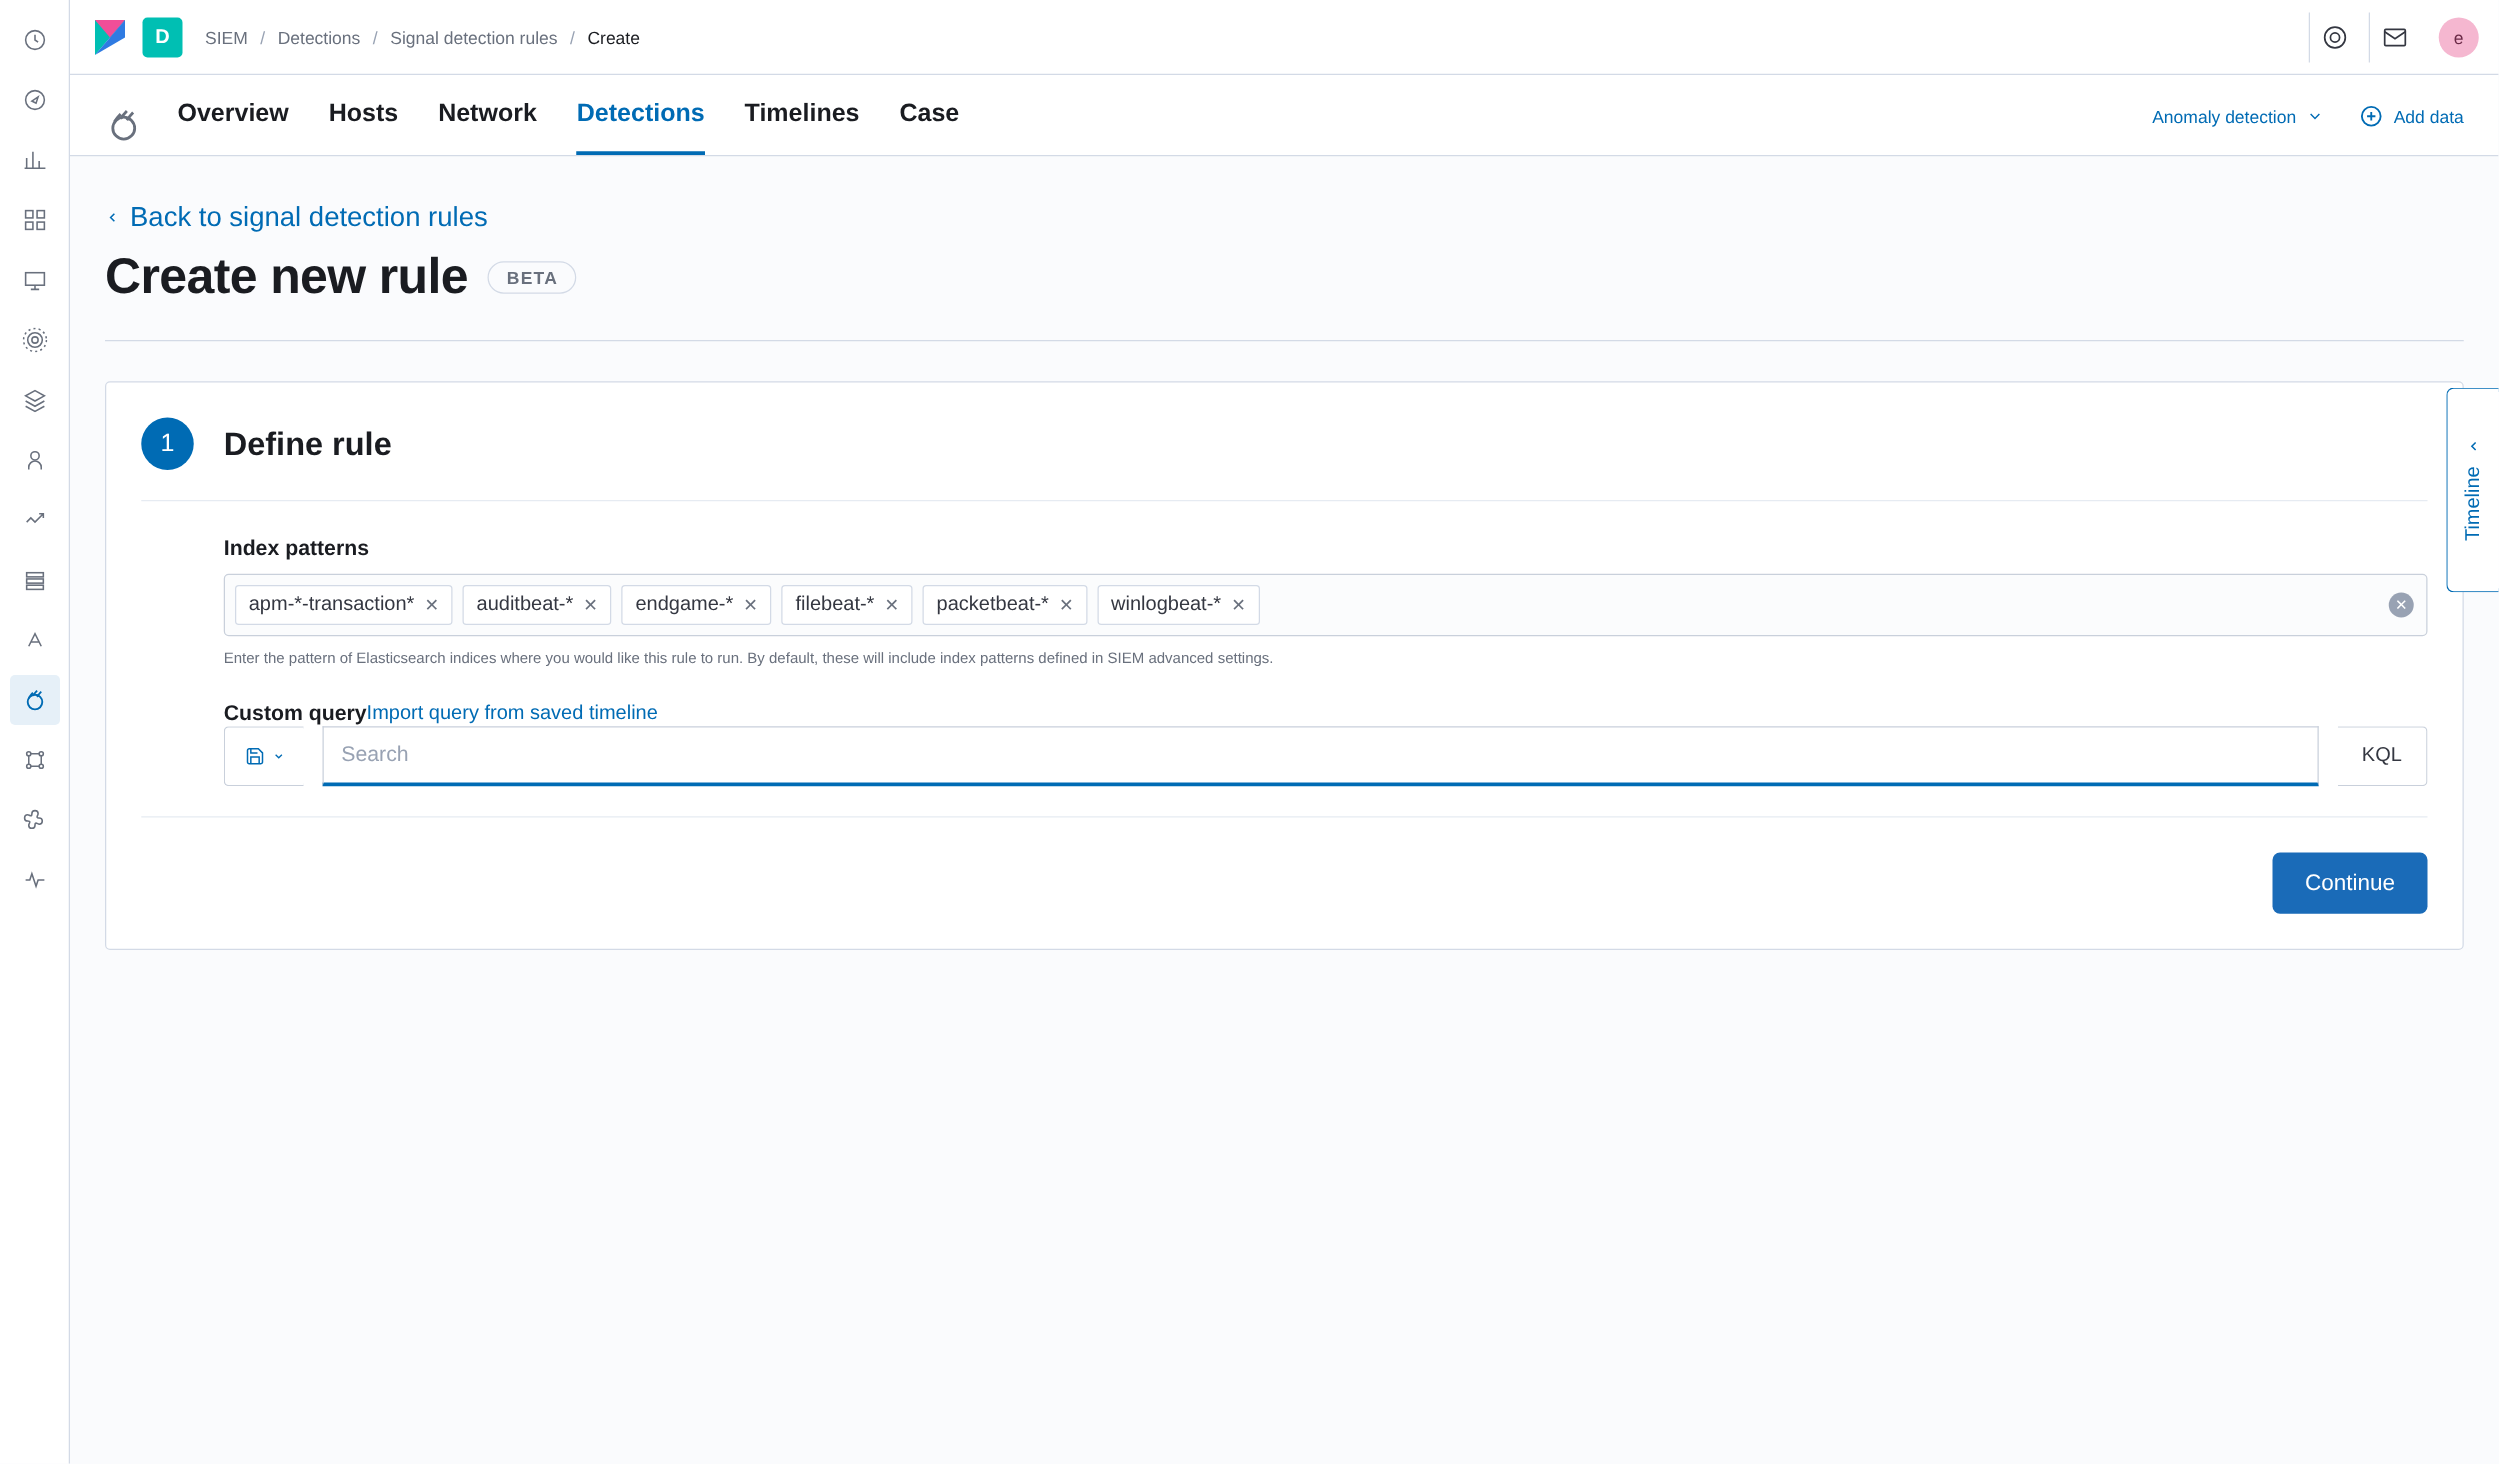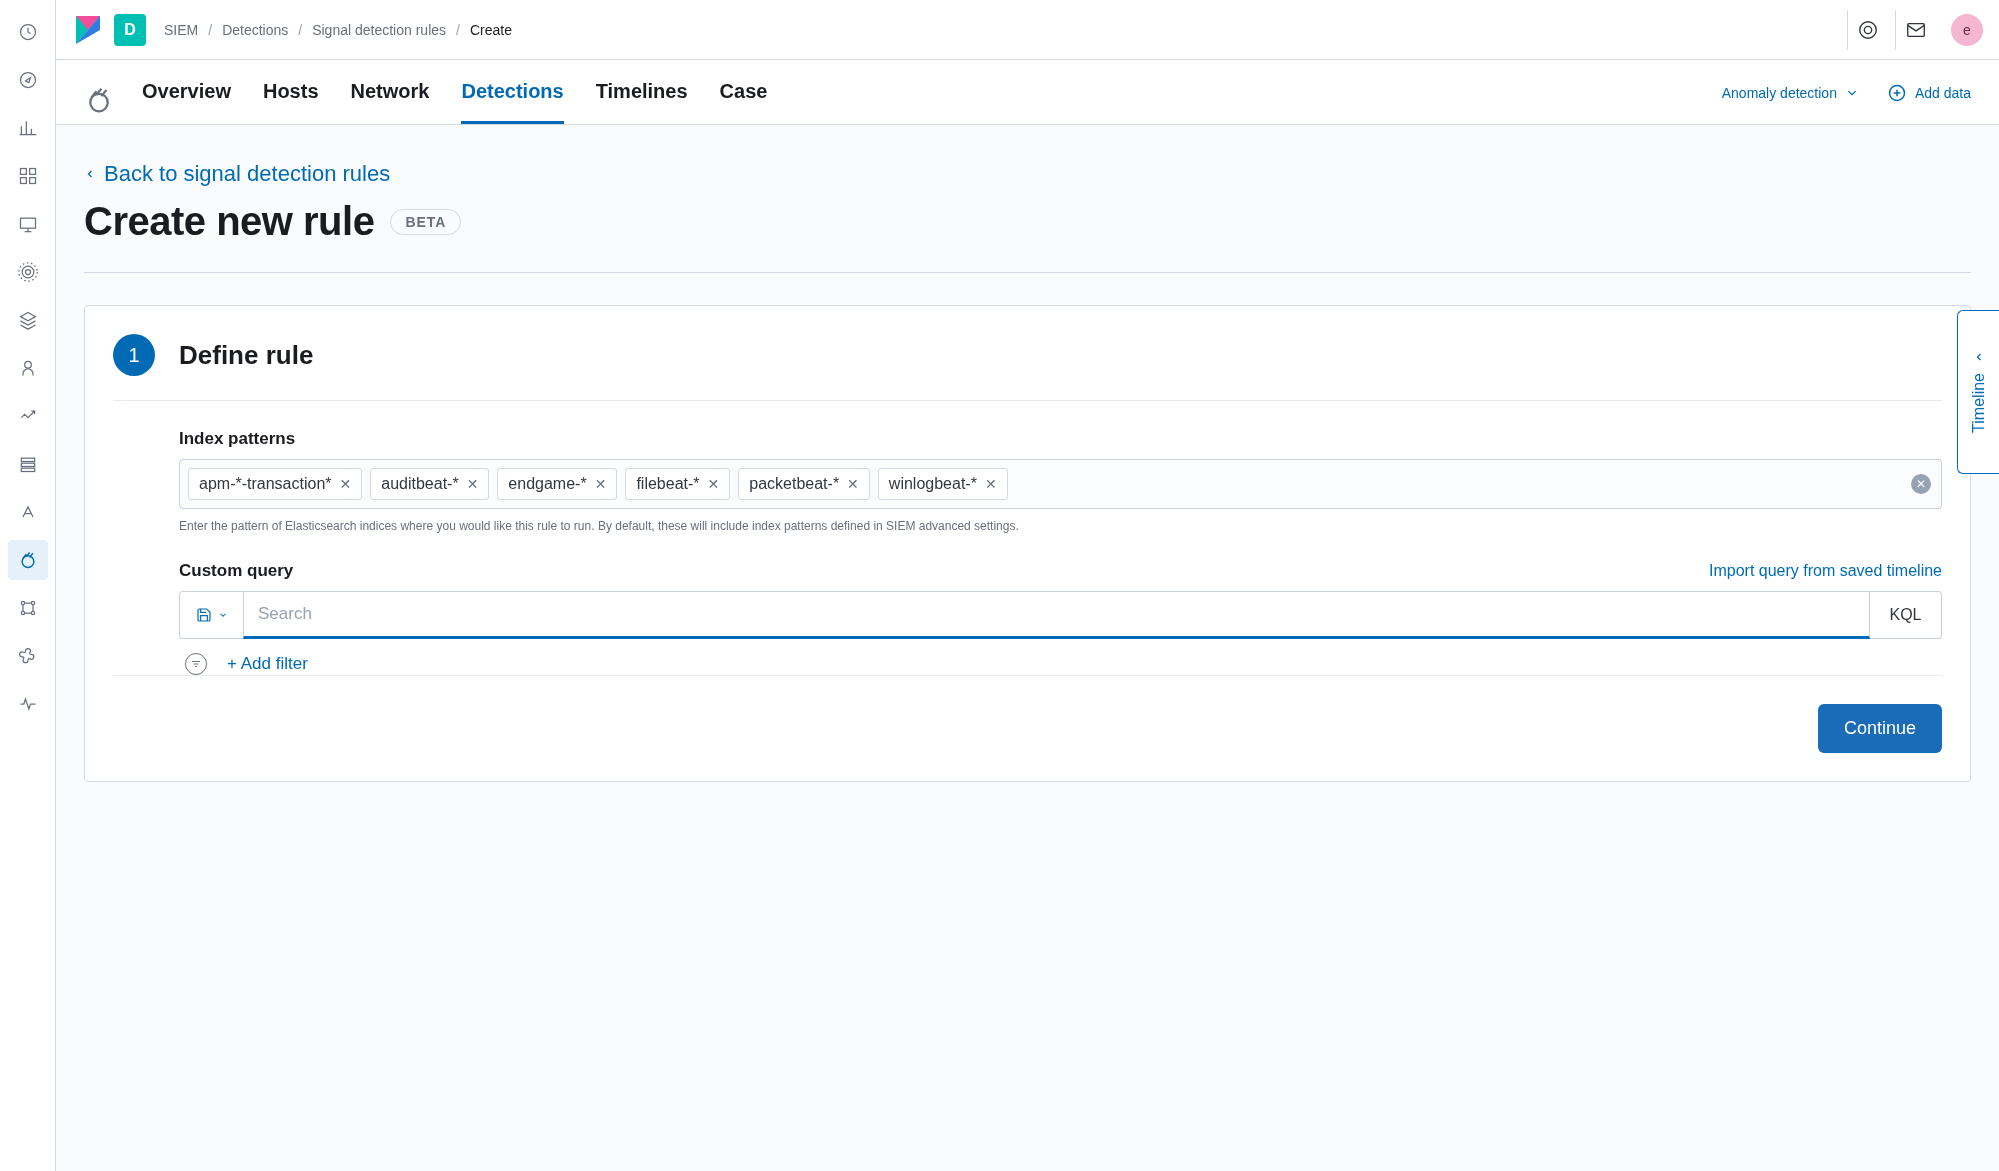--- a/index.html
+++ b/index.html
@@ -38,23 +38,23 @@
 .step-header{display:flex;align-items:center;gap:24px;padding-bottom:24px;border-bottom:1px solid #e6ebf2;margin-bottom:28px}
 .step-num{width:42px;height:42px;border-radius:50%;background:#006bb4;color:#fff;display:flex;align-items:center;justify-content:center;font-size:20px}
 .step-title{font-size:26px;font-weight:600}
 .form-section{padding-left:66px;padding-right:0}
 .label{font-size:17px;font-weight:600;margin-bottom:10px}
 .pattern-box{border:1px solid #c9d0db;border-radius:4px;background:#fbfcfd;padding:8px 44px 8px 8px;display:flex;flex-wrap:wrap;gap:8px;position:relative;margin-bottom:10px}
 .chip{display:flex;align-items:center;gap:8px;background:#fff;border:1px solid #d3dae6;border-radius:3px;padding:6px 10px;font-size:16px;color:#343741}
 .chip .x{color:#69707d;cursor:pointer;font-size:14px}
 .clear-all{position:absolute;right:10px;top:50%;transform:translateY(-50%);width:20px;height:20px;border-radius:50%;background:#98a2b3;color:#fff;display:flex;align-items:center;justify-content:center;font-size:12px;cursor:pointer}
 .help{color:#69707d;font-size:12px;margin-bottom:28px}
-.row-between{display:flex;justify-content:space-between;align-items:center;margin-bottom:10px}
+.row-between{display:flex;justify-content:flex-start;align-items:center;}
 .link{color:#006bb4;font-size:16px;cursor:pointer}
-.query-row{display:flex;gap:0;margin-bottom:14px}
+.query-row{display:flex;gap:15px;margin-bottom:24px}
 .saved-btn{width:64px;border:1px solid #c9d0db;border-right:none;border-radius:4px 0 0 4px;background:#fff;display:flex;align-items:center;justify-content:center;gap:6px;color:#006bb4;cursor:pointer}
 .query-input{flex:1;border:1px solid #c9d0db;border-bottom:3px solid #006bb4;padding:12px 14px;font-size:17px;outline:none;color:#1a1c21;background:#fff}
 .query-input::placeholder{color:#98a2b3}
 .kql{width:72px;border:1px solid #c9d0db;border-left:none;border-radius:0 4px 4px 0;background:#fff;display:flex;align-items:center;justify-content:center;font-size:16px;font-weight:500;color:#343741;cursor:pointer}
 .filter-row{display:flex;align-items:center;gap:20px;padding-left:6px}
 .filter-icon{width:22px;height:22px;border:1.5px solid #69707d;border-radius:50%;display:flex;align-items:center;justify-content:center;color:#69707d;font-size:12px}
 .add-filter{color:#006bb4;font-size:17px;cursor:pointer}
 .card-footer{display:flex;justify-content:flex-end;padding-top:28px;border-top:1px solid #e6ebf2}
 .btn-primary{background:#1a6bb8;color:#fff;border:none;padding:14px 26px;font-size:18px;border-radius:6px;cursor:pointer;font-weight:500}
 .timeline-flyout{position:fixed;right:0;top:310px;width:42px;height:164px;background:#fff;border:1px solid #006bb4;border-right:none;border-radius:6px 0 0 6px;display:flex;flex-direction:column;align-items:center;justify-content:center;gap:10px;cursor:pointer;color:#006bb4}
@@ -285,28 +285,20 @@
                     <path d="M19 21H5a2 2 0 01-2-2V5a2 2 0 012-2h11l5 5v11a2 2 0 01-2 2z"></path>
                     <path d="M17 21v-8H7v8M7 3v5h8"></path>
                   </svg>
                 <svg width="10" height="10" viewBox="0 0 24 24" fill="none" stroke="currentColor" stroke-width="2.5">
                     <path d="M6 9l6 6 6-6"></path>
                   </svg>
               </div>
               <input class="query-input" placeholder="Search" style="">
               <div class="kql">KQL</div>
             </div>
-            <div class="filter-row">
-              <div class="filter-icon">
-                <svg width="12" height="12" viewBox="0 0 24 24" fill="none" stroke="currentColor" stroke-width="2">
-                    <path d="M4 7h16M7 12h10M10 17h4"></path>
-                  </svg>
-              </div>
-              <div class="add-filter">+ Add filter</div>
-            </div>
           </div>
 
           <div class="card-footer">
             <button class="btn-primary">Continue</button>
           </div>
         </div>
       </div>
 
       <div class="timeline-flyout">
         <svg width="12" height="12" viewBox="0 0 24 24" fill="none" stroke="currentColor" stroke-width="2.5">

